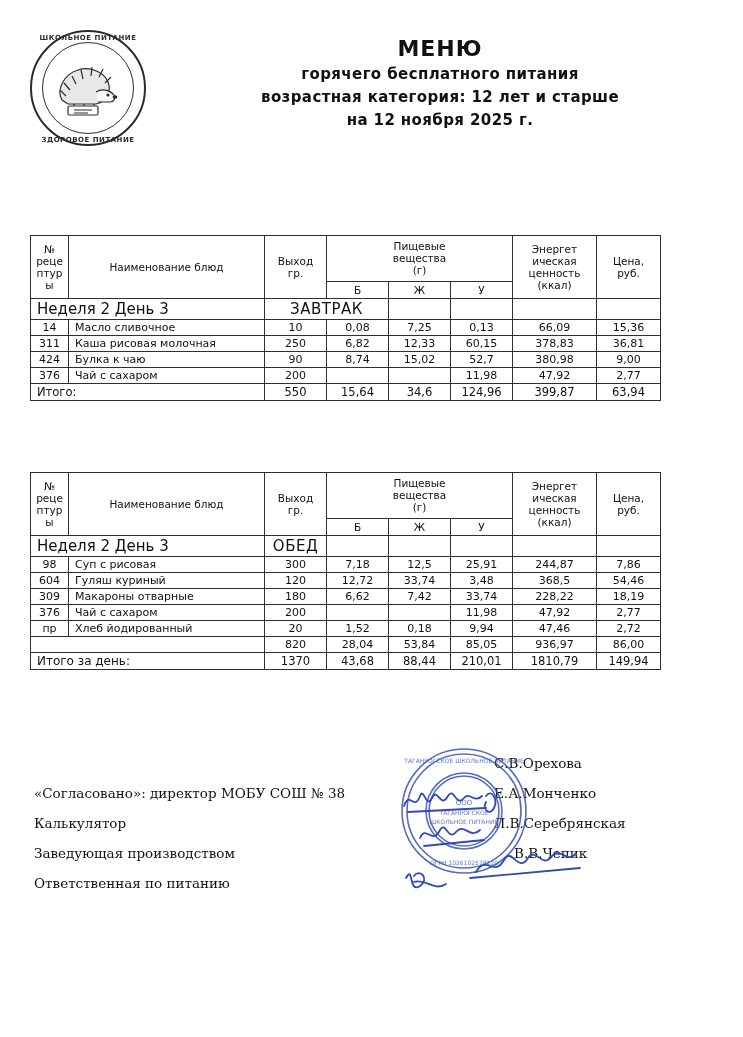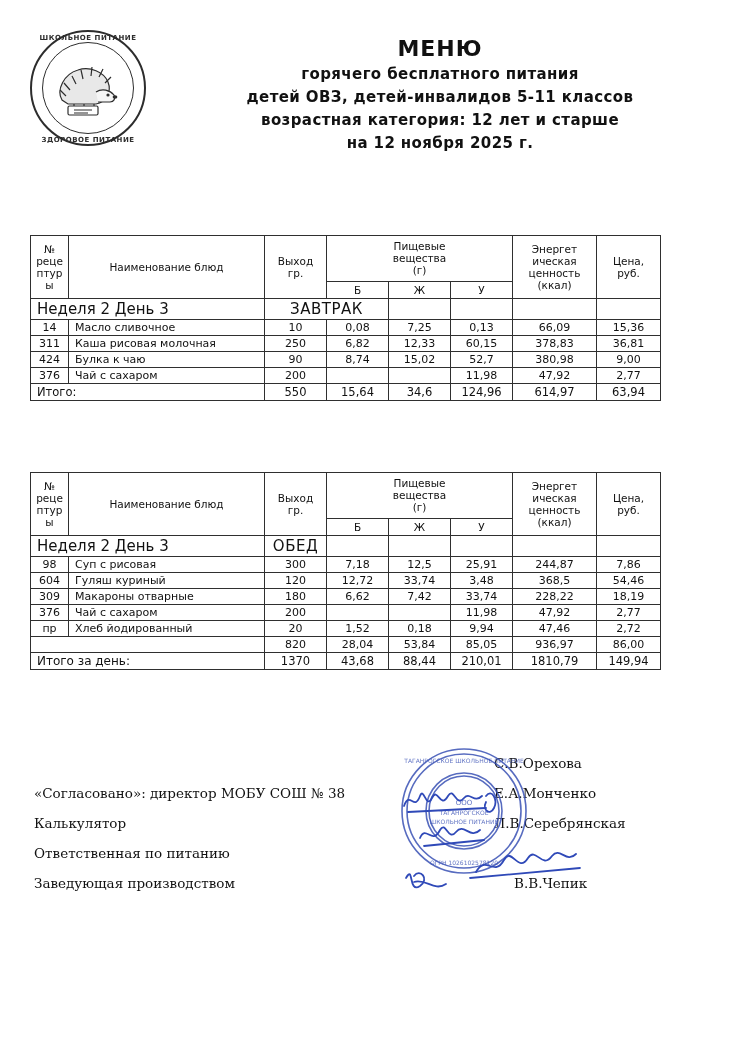--- a/index.html
+++ b/index.html
@@ -195,21 +195,20 @@
       <path d="M22 48 L22 56 M32 48 L32 56 M42 48 L42 54"></path>
       <rect x="16" y="50" width="30" height="9" rx="1.5" fill="#ffffff"></rect>
       <path d="M22 54 L40 54 M22 57 L36 57"></path>
     </g>
   </svg>
 </div>
 
 <div class="header">
   <div class="menu-word">МЕНЮ</div>
   <div class="line">горячего бесплатного питания</div>
-  <div class="line">детей ОВЗ, детей-инвалидов 5-11 классов</div>
   <div class="line">возрастная категория: 12 лет и старше</div>
   <div class="line">на 12 ноября 2025 г.</div>
 </div>
 
 <table class="menu" style="left:30px; top:235px;">
   <colgroup>
     <col class="col-num">
       <col class="col-name">
       <col class="col-out">
     <col class="col-b">
@@ -301,21 +300,21 @@
       <td>11,98</td>
       <td>47,92</td>
       <td>2,77</td>
     </tr>
     <tr class="row-total">
       <td colspan="2" class="td-left">Итого:</td>
       <td>550</td>
       <td>15,64</td>
       <td>34,6</td>
       <td>124,96</td>
-      <td>614,97</td>
+      <td>399,87</td>
       <td>63,94</td>
     </tr>
   </tbody>
 </table>
 
 <table class="menu" style="left:30px; top:472px;">
   <colgroup>
     <col class="col-num">
       <col class="col-name">
       <col class="col-out">
@@ -448,26 +447,26 @@
   </div>
   <div class="sign-row">
     <span class="sign-left">«Согласовано»: директор МОБУ СОШ № 38</span>
     <span class="sign-right">Е.А.Монченко</span>
   </div>
   <div class="sign-row">
     <span class="sign-left">Калькулятор</span>
     <span class="sign-right">Л.В.Серебрянская</span>
   </div>
   <div class="sign-row">
+    <span class="sign-left">Заведующая производством</span>
+    <span class="sign-right" style="left:480px;">В.В.Чепик</span>
+  </div>
+  <div class="sign-row">
     <span class="sign-left">Ответственная по питанию</span>
     <span class="sign-right"></span>
-  </div>
-  <div class="sign-row">
-    <span class="sign-left">Заведующая производством</span>
-    <span class="sign-right" style="left:480px;">В.В.Чепик</span>
   </div>
 </div>
 
 <svg class="stamp" viewBox="0 0 132 132">
   <g fill="none" stroke="#3a52b5" stroke-width="1.6" opacity="0.85">
     <circle cx="66" cy="66" r="62"></circle>
     <circle cx="66" cy="66" r="57"></circle>
     <circle cx="66" cy="66" r="38"></circle>
     <circle cx="66" cy="66" r="35"></circle>
   </g>

